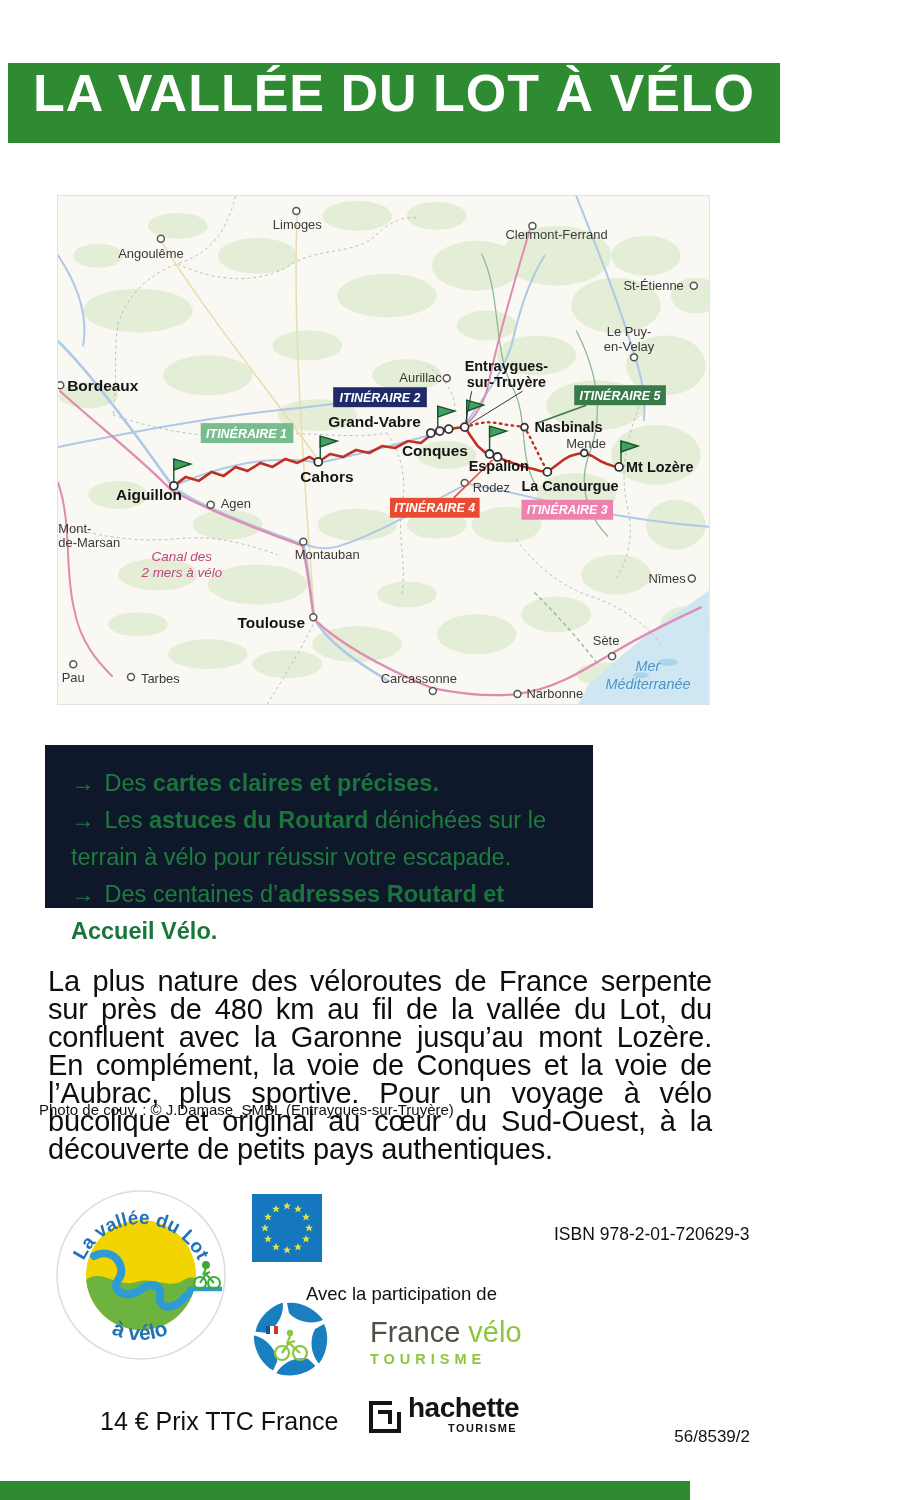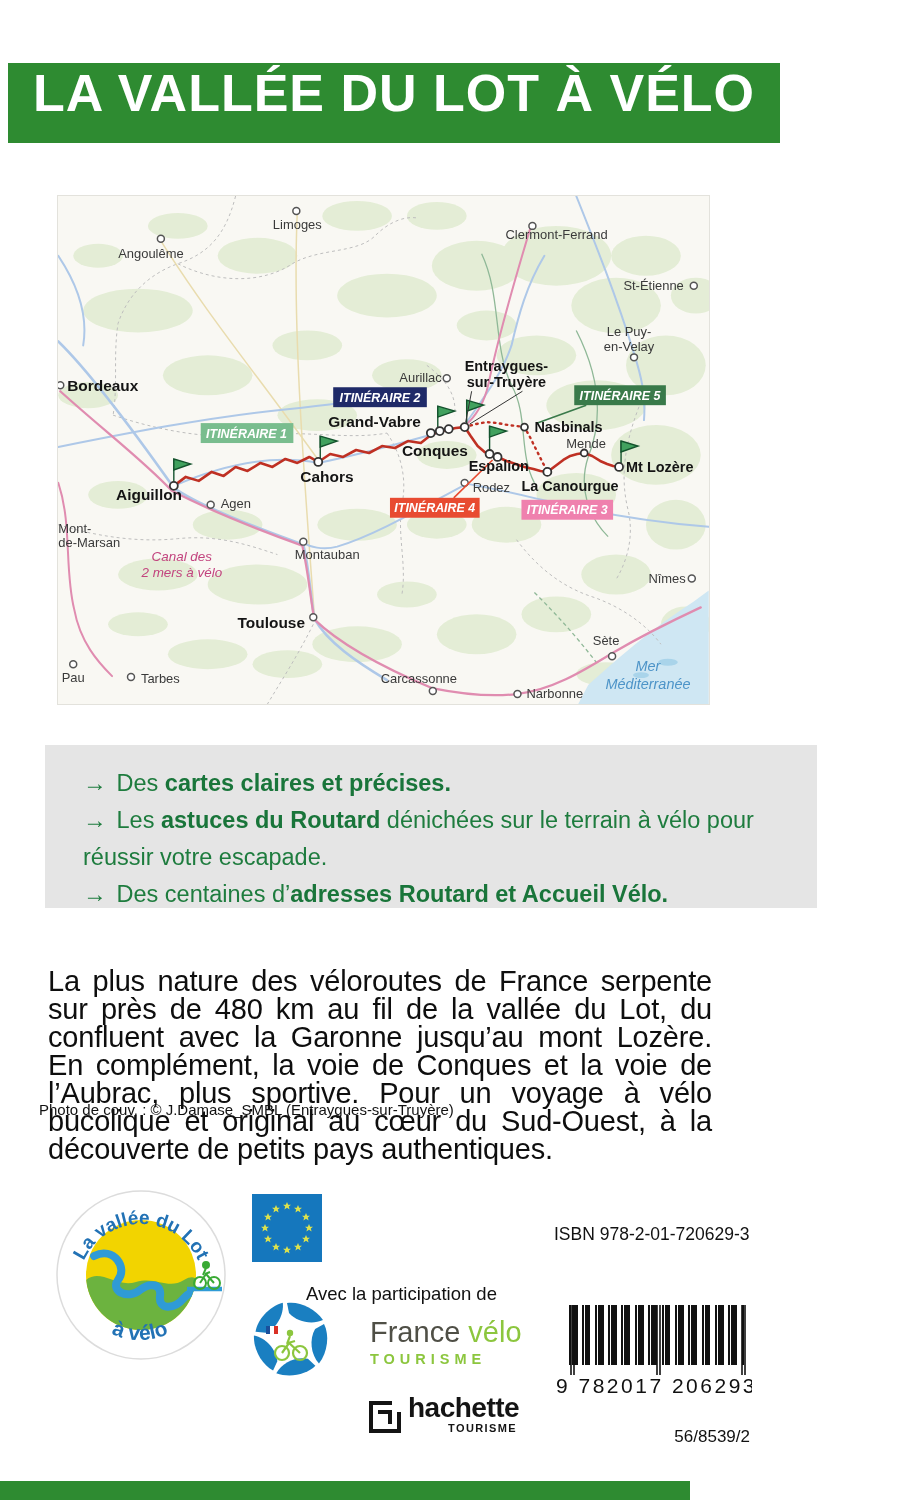--- a/index.html
+++ b/index.html
@@ -16,22 +16,22 @@
        border:1px solid #e3e2dc;box-sizing:border-box;}
   .map svg{display:block;}
   .m-town{font-weight:bold;font-size:14.5px;fill:#141414;font-family:"Liberation Sans",sans-serif;}
   .m-big{font-weight:bold;font-size:15.5px;fill:#141414;}
   .m-city{font-size:13px;fill:#3a3a3a;font-family:"Liberation Sans",sans-serif;}
   .m-badge{font-weight:bold;font-style:italic;font-size:12.5px;fill:#ffffff;}
   .m-canal{font-style:italic;font-size:13.5px;fill:#c2447e;}
   .m-sea{font-style:italic;font-size:14.5px;fill:#4d94c8;}
 
   
-  .features{position:absolute;left:45px;top:745px;width:772px;height:163px;background:#e5e5e5;
-            box-sizing:border-box;padding:20px 26px 0 38px;color:#1e7c3e;}
+  .features{position:absolute;left:45px;top:745px;width:548px;height:163px;background:#0f172a;
+            box-sizing:border-box;padding:20px 26px 0 26px;color:#1e7c3e;}
   .feat-line{font-size:23.5px;line-height:37px;}
   .feat-line b{font-weight:bold;color:#19753a;}
   .arrow{margin-right:10px;}
 
   
   .desc{position:absolute;left:48px;top:938px;width:664px;font-size:29px;line-height:28px;
         text-align:justify;color:#0e0e0e;letter-spacing:-0.2px;}
   .credit{position:absolute;left:39px;top:1101px;font-size:15px;color:#111;}
 
   
@@ -361,32 +361,23 @@
         <path d="M-1,-3 L-4,5"></path>
       </g>
     </svg>
   </div>
   <div class="fvt-text">
     <div class="fvt-name"><span>France</span> <span class="velo">vélo</span></div>
     <div class="fvt-sub">TOURISME</div>
   </div>
 
   <div class="isbn">ISBN 978-2-01-720629-3</div>
-  <div class="barcode">
-    <svg width="196" height="96" viewBox="0 0 196 96">
-      <g stroke="#111">
-        <path stroke-width="2" d="M14,2V62 M21,2V62 M27,2V62 M33,2V62 M40,2V62 M47,2V62 M53,2V62 M60,2V62 M66,2V62 M73,2V62 M80,2V62 M87,2V62 M93,2V62 M100,2V62 M107,2V62 M113,2V62 M120,2V62 M127,2V62 M133,2V62 M140,2V62 M147,2V62 M153,2V62 M160,2V62 M167,2V62 M173,2V62 M180,2V62 M187,2V62"></path>
-        <path stroke-width="4" d="M18,2V62 M31,2V62 M44,2V62 M57,2V62 M70,2V62 M84,2V62 M97,2V62 M111,2V62 M124,2V62 M137,2V62 M151,2V62 M164,2V62 M177,2V62"></path>
-        <path stroke-width="1.6" d="M15,2V72 M18,2V72 M101,2V72 M104,2V72 M186,2V72 M189,2V72"></path>
-      </g>
-      <text class="bc-digits" x="0" y="90">9 782017 206293</text>
-    </svg>
-  </div>
   <div class="ref">56/8539/2</div>
 
+  <div class="price">14 € Prix TTC France</div>
   <div class="hachette">
     <div class="hach-row">
       <svg width="34" height="34" viewBox="0 0 34 34">
         <path d="M3,3 H22 M3,3 V31 H31 V14" fill="none" stroke="#141414" stroke-width="4" stroke-linecap="square"></path>
         <path d="M12,12 H22 V22" fill="none" stroke="#141414" stroke-width="4" stroke-linecap="square"></path>
       </svg>
       <div>
         <div class="hach-word">hachette</div>
         <div class="hach-sub">TOURISME</div>
       </div>

